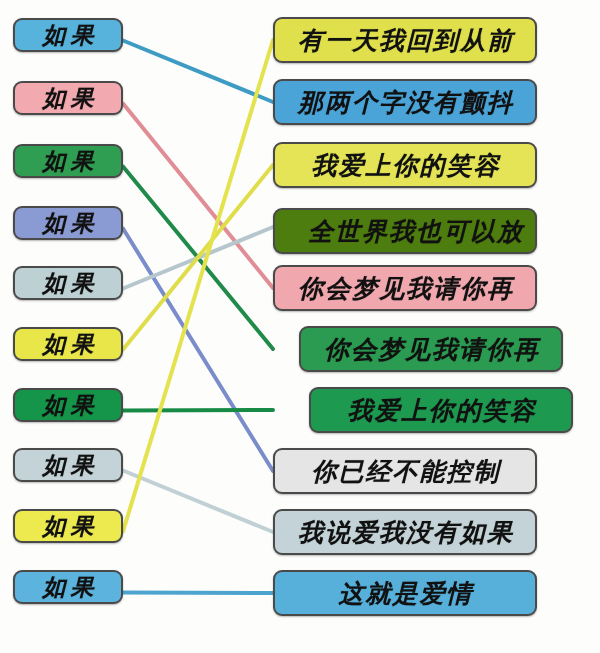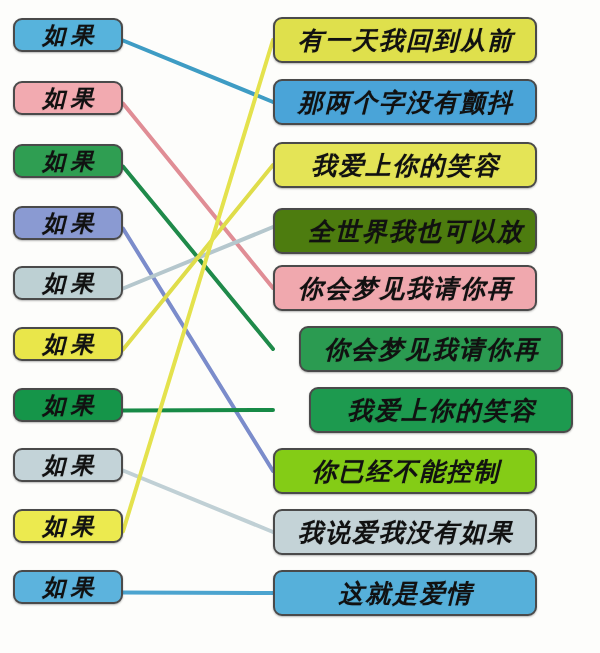--- a/index.html
+++ b/index.html
@@ -95,21 +95,21 @@
     </div>
     <div class="box right" style="top: 265px; background: rgb(240, 168, 174);">
       <span class="txt">你会梦见我请你再</span>
     </div>
     <div class="box right" style="top: 326px; background: rgb(43, 155, 81); margin-left: 26px;">
       <span class="txt">你会梦见我请你再</span>
     </div>
     <div class="box right" style="top: 387px; background: rgb(29, 154, 79); margin-left: 36px;">
       <span class="txt">我爱上你的笑容</span>
     </div>
-    <div class="box right" style="top: 448px; background: #84cc16;">
+    <div class="box right" style="top: 448px; background: #e5e5e5;">
       <span class="txt">你已经不能控制</span>
     </div>
     <div class="box right" style="top: 509px; background: rgb(196, 211, 215);">
       <span class="txt">我说爱我没有如果</span>
     </div>
     <div class="box right" style="top: 570px; background: rgb(86, 176, 218);">
       <span class="txt">这就是爱情</span>
     </div>
   </div>
 

